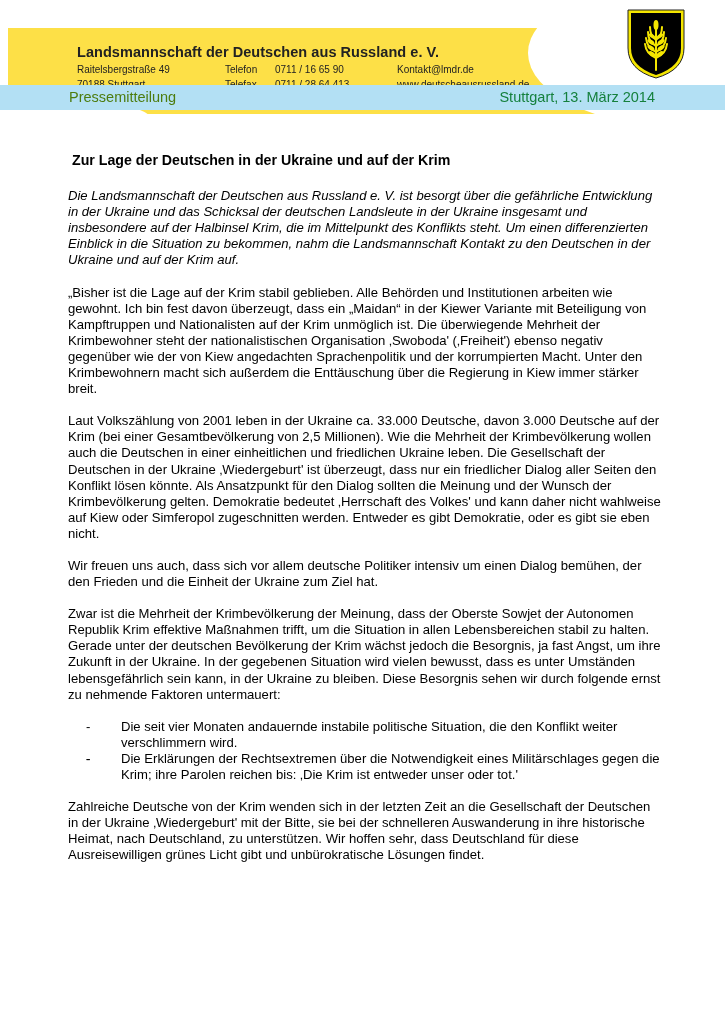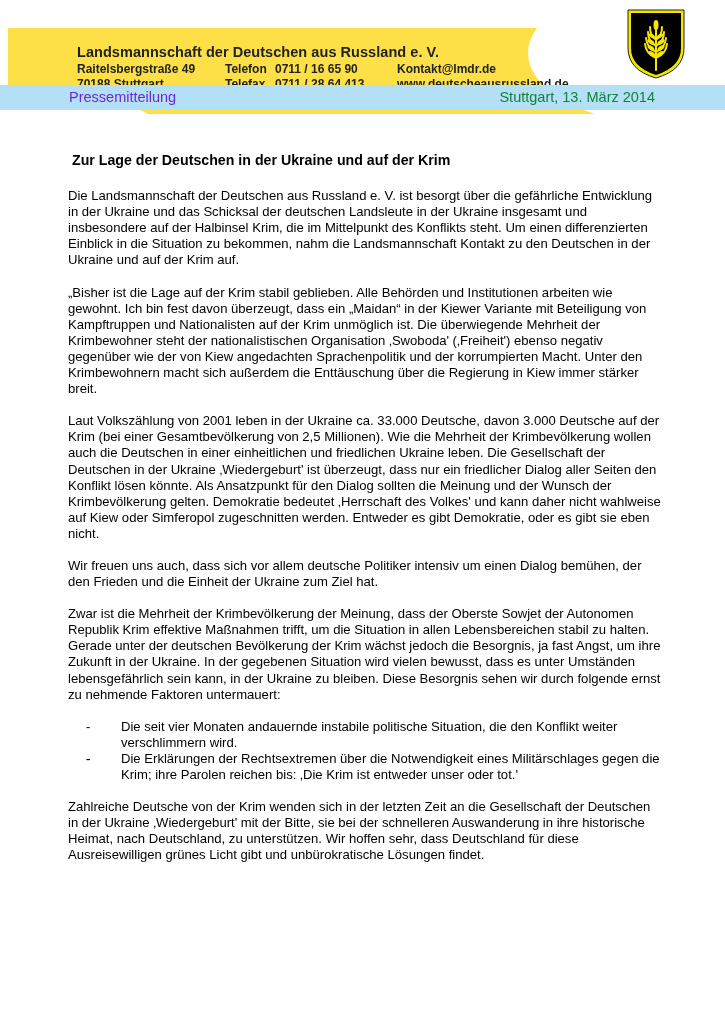--- a/index.html
+++ b/index.html
@@ -51,24 +51,23 @@
     .org-name {
       font-weight: bold;
       font-size: 14.5px;
       color: #222;
       margin: 0 0 2px 0;
       letter-spacing: 0.05px;
     }
     .contact-grid {
       display: grid;
       grid-template-columns: 148px 50px 122px auto;
-      font-size: 12px;
+      font-size: 10px;
       color: #222;
       line-height: 15px;
-      font-weight: bold;
     }
     .crest {
       position: absolute;
       left: 626px;
       top: 8px;
       width: 60px;
       height: 72px;
       z-index: 3;
     }
     .band {
@@ -78,21 +77,21 @@
       width: 725px;
       height: 25px;
       background: #b3e0f4;
       z-index: 2;
     }
     .band .left {
       position: absolute;
       left: 69px;
       top: 4px;
       font-size: 14.5px;
-      color: #6d28d9;
+      color: #4d7c0f;
     }
     .band .right {
       position: absolute;
       right: 70px;
       top: 4px;
       font-size: 14.5px;
       color: #15803d;
     }
     .content {
       position: absolute;
@@ -104,20 +103,21 @@
     }
     .title {
       font-weight: bold;
       font-size: 14.2px;
       margin: 0 0 20px 4px;
     }
     p {
       margin: 0 0 16px 0;
     }
     .intro {
+      font-style: italic;
     }
     ul.bullets {
       list-style: none;
       margin: 0 0 16px 0;
       padding: 0;
     }
     ul.bullets li {
       position: relative;
       padding-left: 35px;
       margin-left: 18px;

